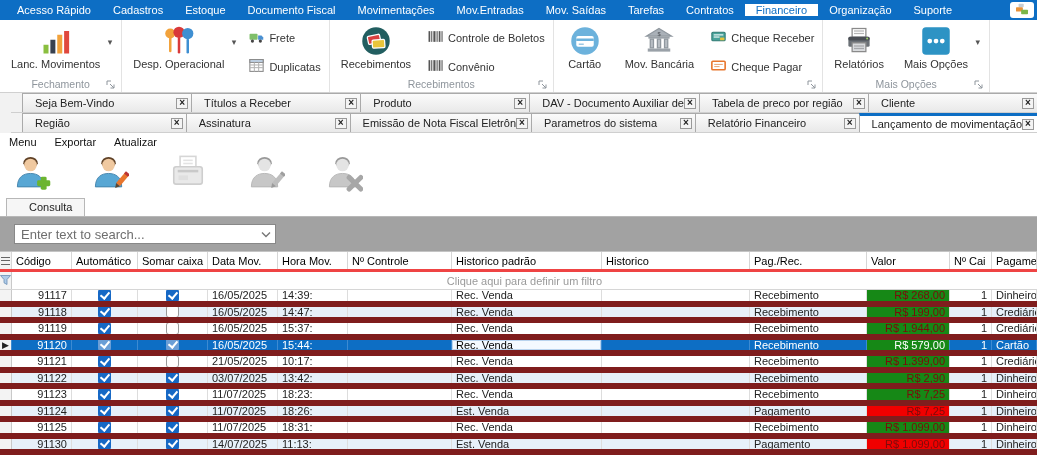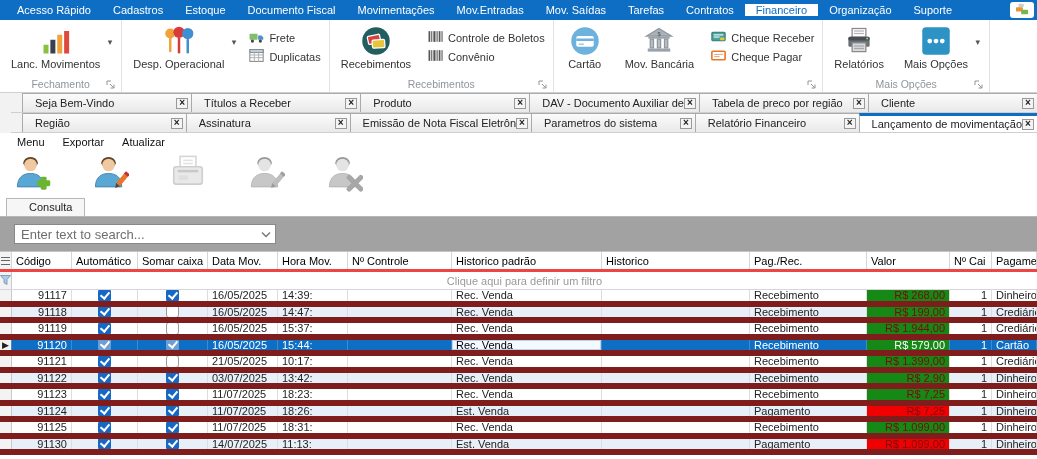--- a/index.html
+++ b/index.html
@@ -17,35 +17,35 @@
   .ribbon { height:73px; background:#fff; border-bottom:1px solid #d0d0d0; display:flex; align-items:stretch; }
   .ribbon-group { display:flex; flex-direction:column; border-right:1px solid #e3e3e3; padding:0 4px; }
   .rg-content { flex:1; display:flex; align-items:flex-start; padding-top:4px; gap:4px; }
   .rg-footer { height:16px; display:flex; align-items:center; justify-content:center; position:relative; color:#8e959c; font-size:10.5px; }
   .rg-footer .launcher { position:absolute; right:1px; top:3px; width:10px; height:10px; }
   .big-btn { position:relative; display:flex; flex-direction:column; align-items:center; padding:1px 9px 0 7px; min-width:56px; cursor:default; }
   .big-btn .bb-icon { height:32px; display:flex; align-items:center; }
   .big-btn .bb-label { margin-top:1px; white-space:nowrap; font-size:11px; color:#333; }
   .big-btn .caret { position:absolute; right:-3px; top:13px; font-size:9px; color:#555; }
   .big-btn.has-caret { margin-right:8px; }
-  .small-stack { display:flex; flex-direction:column; justify-content:center; gap:2px; padding:5px 4px 0 4px; }
+  .small-stack { display:flex; flex-direction:column; justify-content:center; gap:12px; padding:5px 4px 0 4px; }
   .small-btn { display:flex; align-items:center; gap:5px; white-space:nowrap; color:#333; cursor:default; }
 
   
   .tabstrip { background:#f2f2f2; }
   .tabrow { display:flex; height:20px; border-bottom:1px solid #cfcfcf; padding-left:11px;margin-left:11px; }
   .doc-tab { flex:1; display:flex; align-items:center; background:linear-gradient(#fbfbfb,#e9e9e9);
     border:1px solid #aaa; border-bottom:none; margin-right:-1px; padding:0 3px 0 12px; position:relative; font-size:11px; color:#222; }
   .doc-tab .tab-label { flex:1; white-space:nowrap; overflow:hidden; }
   .doc-tab .tab-close { width:12px; height:11px; border:1px solid #999; background:#f4f4f4; color:#222;
     display:flex; align-items:center; justify-content:center; font-size:10px; font-weight:bold; line-height:1; }
   .doc-tab.active { background:#fff; border-top:3px solid #0d6ec4; }
 
   
-  .menurow { height:18px; display:flex; align-items:center; padding-left:8px; gap:0; background:#fff; }
+  .menurow { height:18px; display:flex; align-items:center; gap:0; background:#fff; }
   .menurow .menu-item { padding:0 9px; font-size:11px; color:#111; }
   .icon-toolbar { height:46px; display:flex; align-items:center; gap:38px; padding-left:12px; background:#fff; }
   .tool-btn { width:40px; height:40px; display:flex; align-items:center; justify-content:center; }
   .tool-btn.disabled svg { filter:grayscale(1) opacity(.55); }
 
   
   .consulta-row { height:20px; background:#fff; border-bottom:1px solid #b7b7b7; display:flex; align-items:flex-end; padding-left:6px; }
   .consulta-tab { border:1px solid #b7b7b7; border-bottom:none; background:#f6f6f6; padding:2px 12px 3px 22px; font-size:11px; }
 
   

